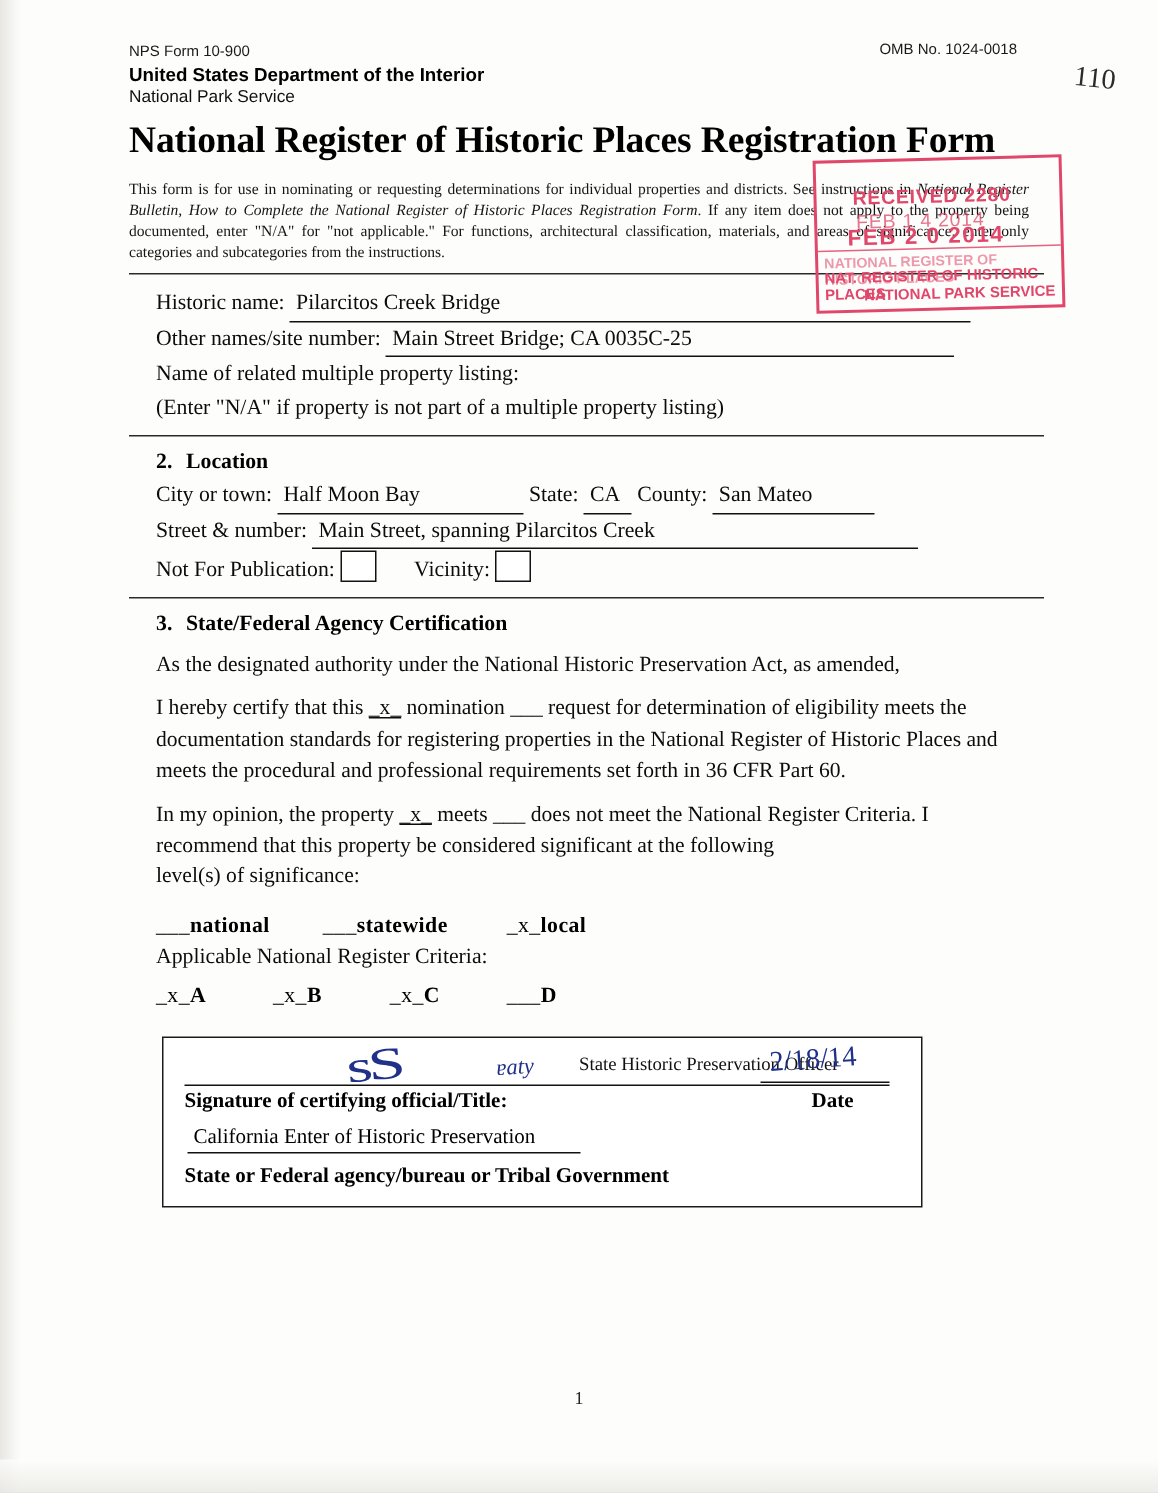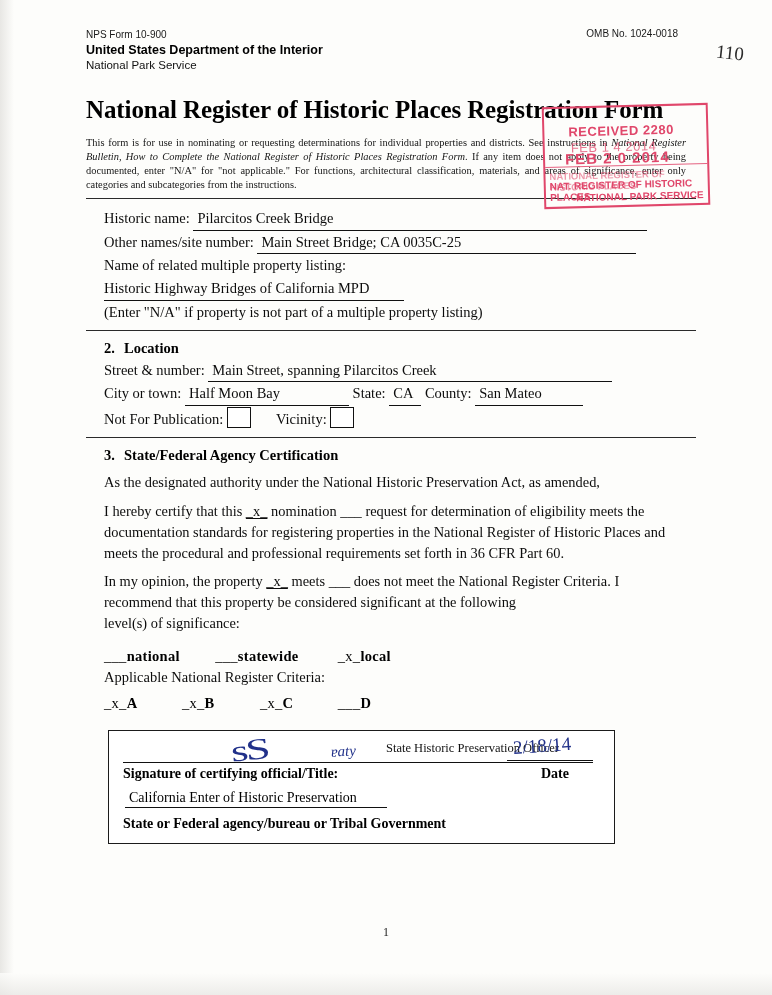--- a/index.html
+++ b/index.html
@@ -73,21 +73,21 @@
     font-family: "Liberation Sans", sans-serif;
     font-size: 11.5px;
     color: #111;
     line-height: 1.3;
   }
   .title {
     font-family: "Liberation Serif", serif;
     font-weight: bold;
     font-size: 25px;
     color: #000;
-    margin-top: 23px;
+    margin-top: 7px;
     letter-spacing: -0.1px;
   }
 
   .instructions {
     margin-top: 12px;
     font-family: "Liberation Serif", serif;
     font-size: 10.4px;
     line-height: 1.35;
     text-align: justify;
     color: #151515;
@@ -365,43 +365,40 @@
     <div class="section">
       <div class="line">
         <span>Historic name:</span>
         <span class="ulbox" style="min-width:450px;padding-left:4px;">Pilarcitos Creek Bridge</span>
       </div>
       <div class="line">
         <span>Other names/site number:</span>
         <span class="ulbox" style="min-width:375px;padding-left:4px;">Main Street Bridge; CA 0035C-25</span>
       </div>
       <div class="line">Name of related multiple property listing:</div>
-      <div class="line">
-        <span class="ulbox" style="min-width:300px;">Historic Highway Bridges of California  MPD</span>
-      </div>
       <div class="line">(Enter "N/A" if property is not part of a multiple property listing)</div>
     </div>
 
     <div class="hr"></div>
 
     <div class="section">
       <div class="sec-head">
         <span class="num">2.</span><span>Location</span>
-      </div>
-      <div class="line">
-        <span>Street &amp; number:</span>
-        <span class="ulbox" style="min-width:400px;padding-left:4px;">Main Street, spanning Pilarcitos Creek</span>
       </div>
       <div class="line">
         <span>City or town:</span>
         <span class="ulbox" style="min-width:160px;padding-left:4px;">Half Moon Bay</span>
         <span>State:</span>
         <span class="ulbox" style="min-width:28px;padding-left:4px;">CA</span>
         <span>County:</span>
         <span class="ulbox" style="min-width:104px;padding-left:4px;">San Mateo</span>
+      </div>
+      <div class="line">
+        <span>Street &amp; number:</span>
+        <span class="ulbox" style="min-width:400px;padding-left:4px;">Main Street, spanning Pilarcitos Creek</span>
       </div>
       <div class="line">
         <span>Not For Publication:</span>
         <span class="checkbox"></span>
         &nbsp;&nbsp;&nbsp;&nbsp;&nbsp;
         <span>Vicinity:</span>
         <span class="checkbox"></span>
       </div>
     </div>
 

